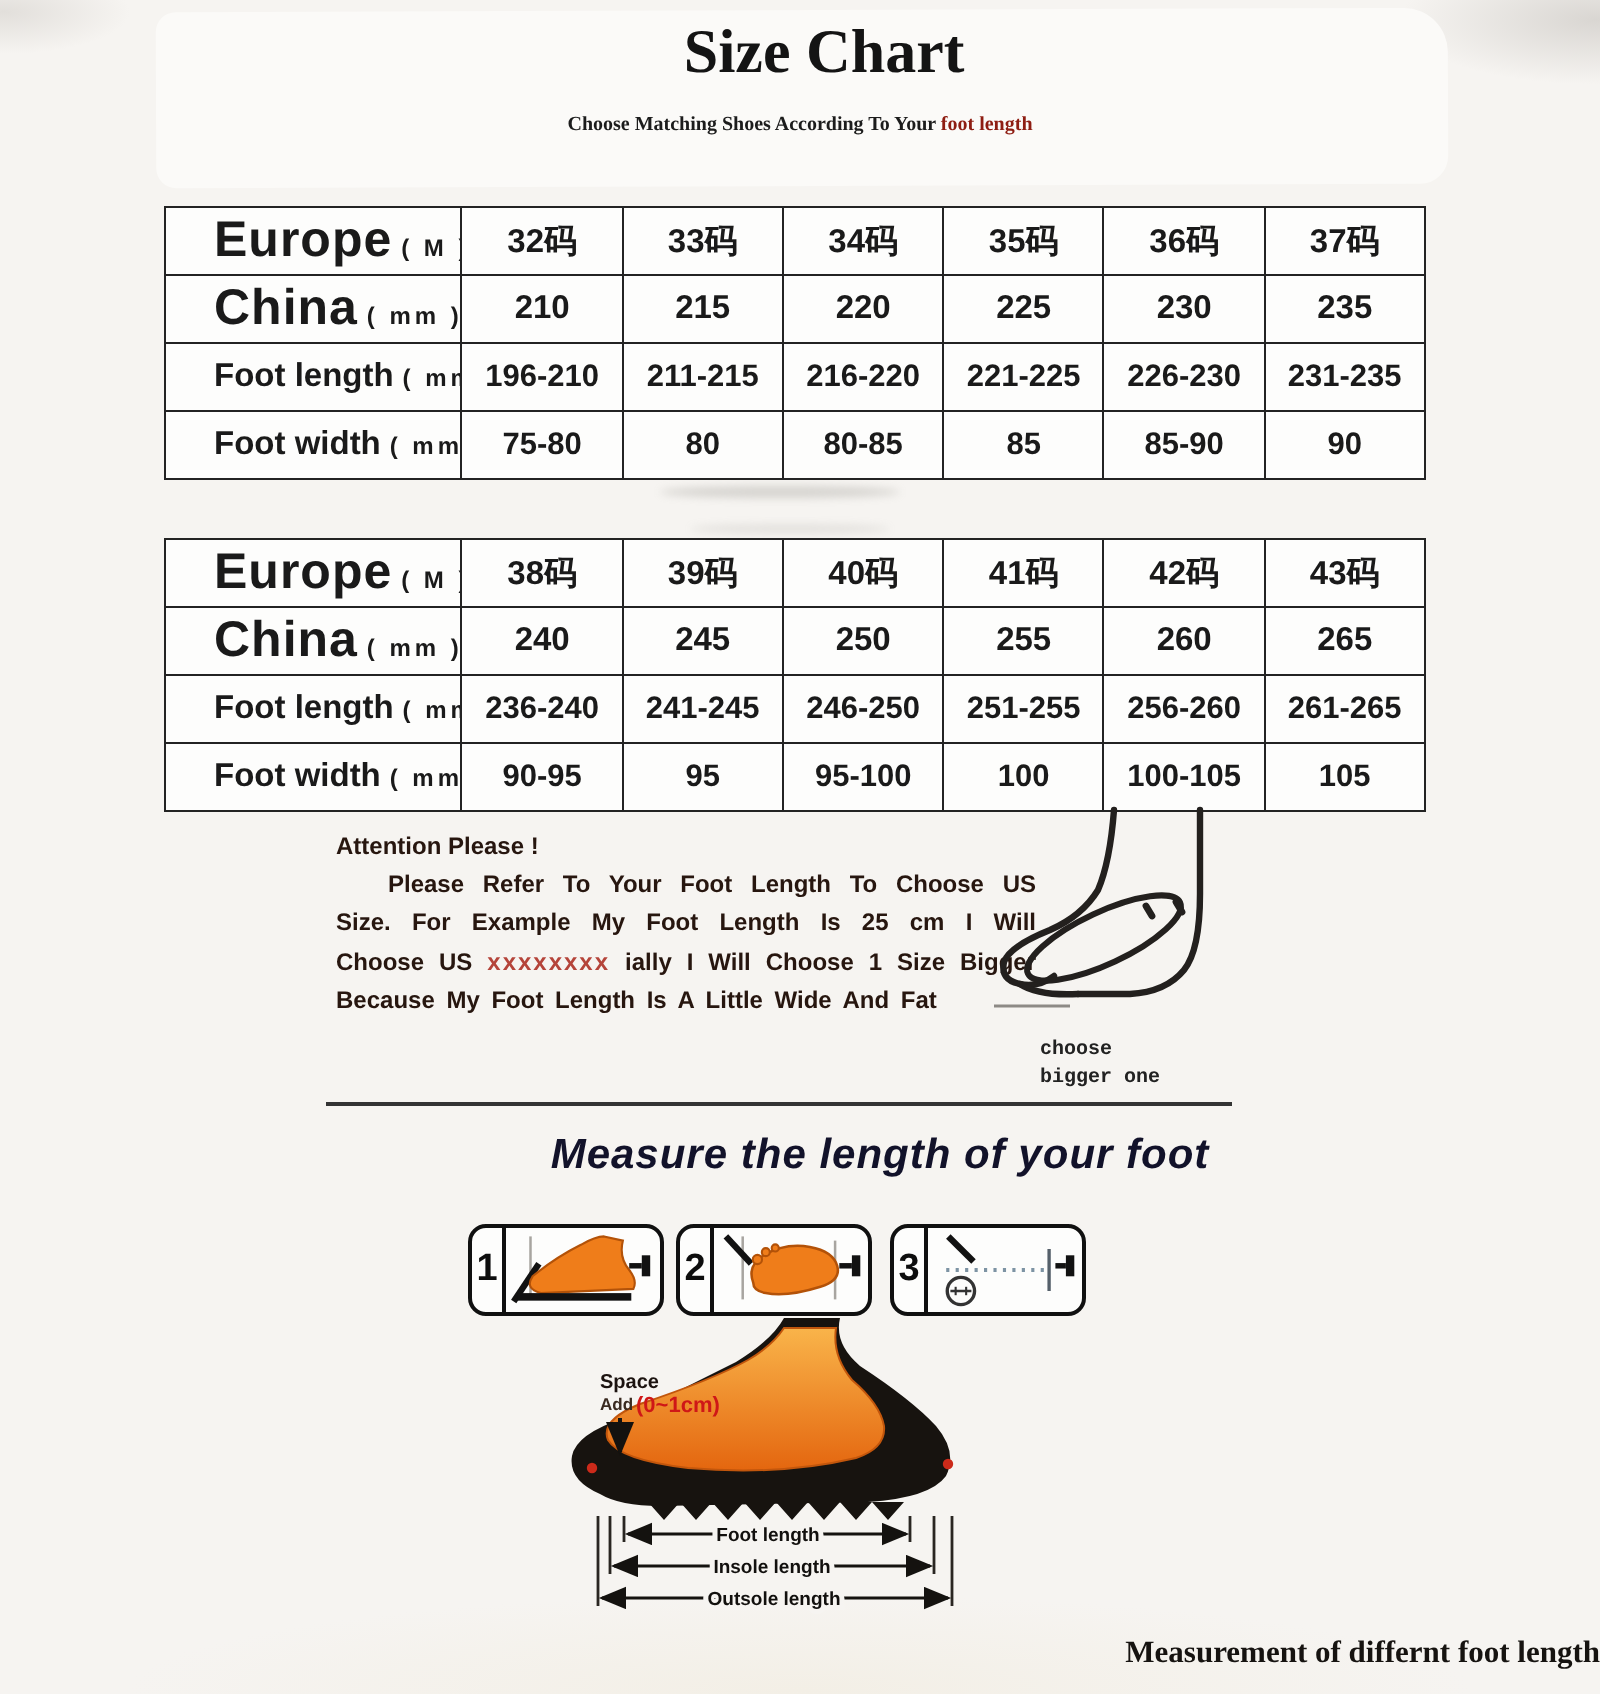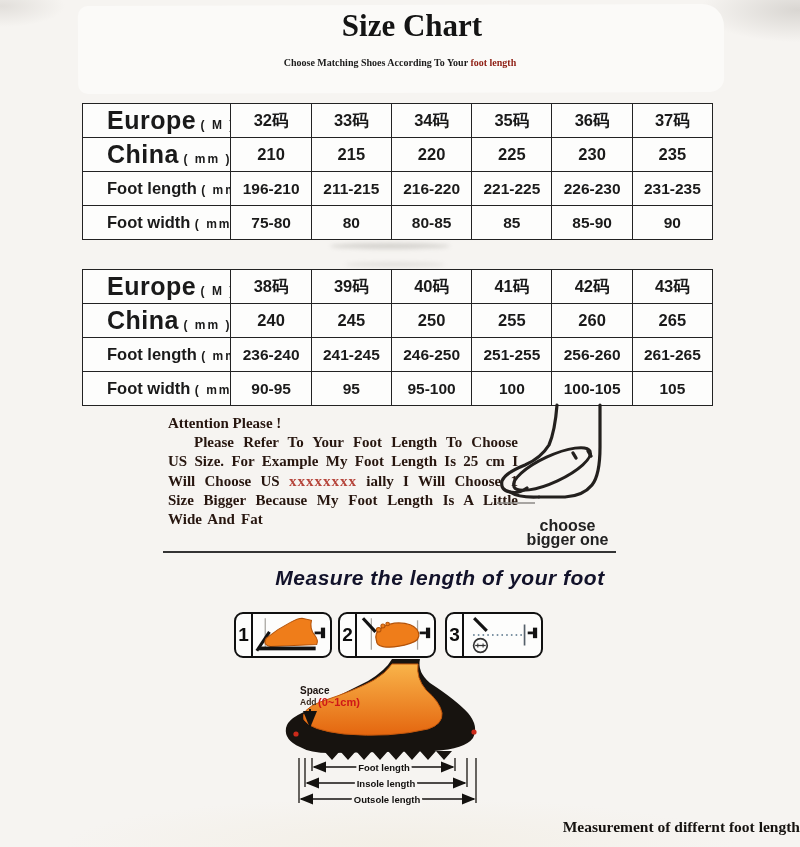--- a/index.html
+++ b/index.html
@@ -26,28 +26,28 @@
   .t1{top:103px;} .t2{top:269px;}
   tr.r-big th .lbl-lg{font-size:25px;font-weight:700;letter-spacing:.5px;}
   tr.r-big th .unit{font-size:12px;font-weight:700;letter-spacing:2px;}
   tr.r-big td{font-size:16.5px;font-weight:700;}
   tr.r-small th .lbl-lg{font-size:16.5px;font-weight:700;}
   tr.r-small th .unit{font-size:12px;font-weight:700;letter-spacing:2px;}
   tr.r-small td{font-size:15.5px;font-weight:700;}
   .smudge{position:absolute;background:#9a9892;border-radius:50%;filter:blur(2px);opacity:.35;}
   
   .attention{position:absolute;left:168px;top:414px;width:350px;
-    font-family:Liberation Serif, serif;font-weight:700;font-size:15px;line-height:19.2px;
+    font-family:Liberation Sans, sans-serif;font-weight:700;font-size:12px;line-height:19.2px;
     color:#27160f;}
   .attention .heading{display:block;}
   .attention p{margin:0;text-indent:26px;text-align:justify;word-spacing:2.5px;}
   .attention .redacted{color:#b5443a;letter-spacing:1px;}
   .foot-sketch{position:absolute;left:497px;top:403px;}
-  .choose-note{position:absolute;left:520px;top:519px;width:95px;text-align:center;
-    font-family:Liberation Sans, sans-serif;font-weight:700;font-size:16px;line-height:14px;color:#222;}
+  .choose-note{position:absolute;left:520px;top:519px;width:95px;
+    font-family:Liberation Mono, monospace;font-weight:700;font-size:10px;line-height:14px;color:#222;}
   .divider{position:absolute;left:163px;top:551px;width:453px;height:2px;background:#343434;}
   
   .measure-heading{position:absolute;left:0;top:566px;width:800px;text-align:center;
     font-style:italic;font-weight:700;font-size:21px;letter-spacing:.5px;color:#12122a;margin-left:40px;}
   .panel{position:absolute;top:612px;height:46px;width:98px;background:#fdfdfc;
     border:2.5px solid #101010;border-radius:9px;display:flex;align-items:stretch;box-sizing:border-box;}
   .p1{left:234px;} .p2{left:338px;} .p3{left:445px;}
   .pnum{width:15px;display:flex;align-items:center;justify-content:center;
     border-right:2.5px solid #101010;font-weight:700;font-size:19px;color:#0d0d0d;}
   .pimg{flex:1;display:block;}

